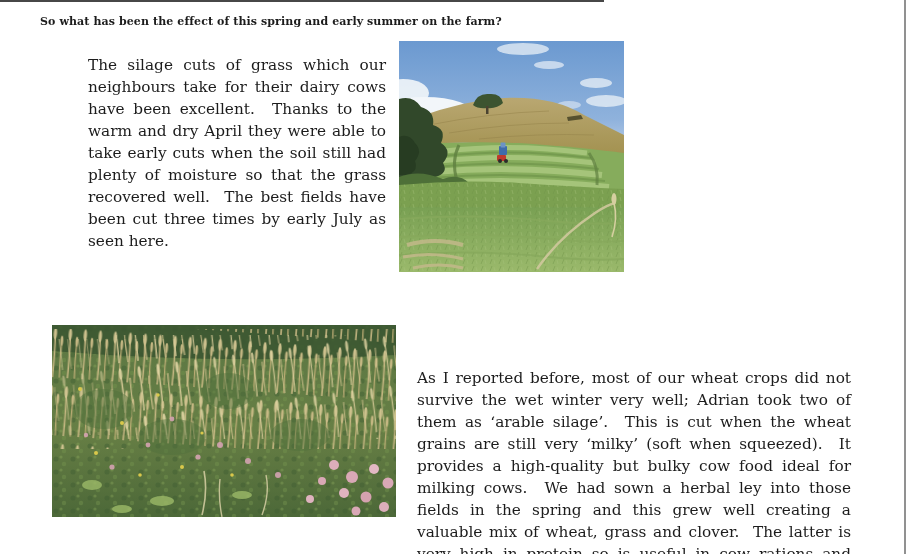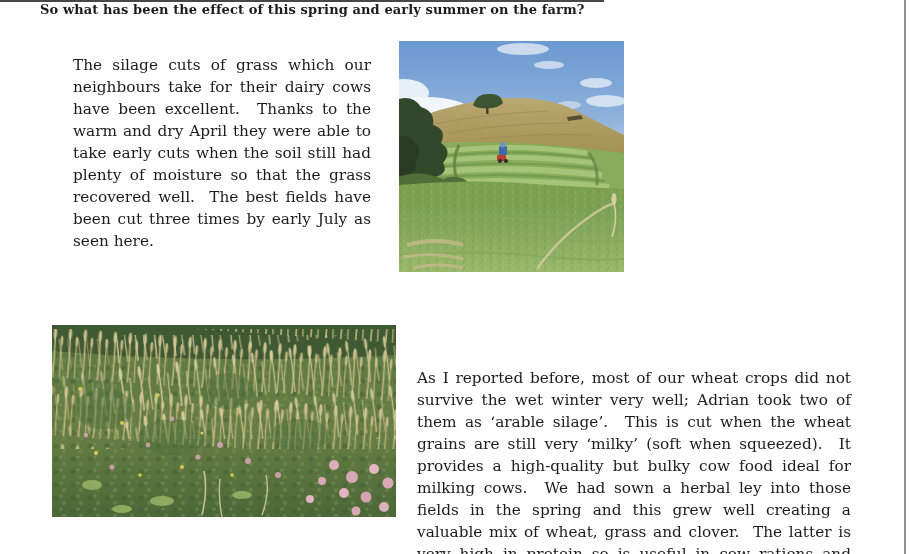--- a/index.html
+++ b/index.html
@@ -4,28 +4,28 @@
 <style>
   html,body{margin:0;padding:0;}
   body{
     width:910px;height:554px;position:relative;overflow:hidden;
     background:#ffffff;color:#1c1c1c;
     font-family:"DejaVu Serif","Liberation Serif",serif;
   }
   .top-rule{position:absolute;left:0;top:0;width:604px;height:2px;background:#474747;}
   .right-edge{position:absolute;left:904px;top:0;width:2px;height:554px;background:#919191;}
   .heading{
-    position:absolute;left:40px;top:2px;margin:0;
-    font-size:13px;font-weight:bold;white-space:nowrap;letter-spacing:.1px;
+    position:absolute;left:40px;top:15px;margin:0;
+    font-size:11px;font-weight:bold;white-space:nowrap;letter-spacing:.1px;
   }
   .para{
     position:absolute;margin:0;font-size:15.3px;line-height:22px;
     text-align:justify;text-justify:inter-word;
   }
-  .para1{left:73px;top:54px;width:298px;}
+  .para1{left:88px;top:54px;width:298px;}
   .para2{left:417px;top:332px;width:434px;margin-top:35px;}
   .photo{position:absolute;margin:0;padding:0;overflow:hidden;}
   .photo svg{display:block;width:100%;height:100%;}
   .photo1{left:399px;top:41px;width:225px;height:231px;}
   .photo2{left:52px;top:325px;width:344px;height:192px;}
 </style>
 </head>
 <body>
 
 <div>

